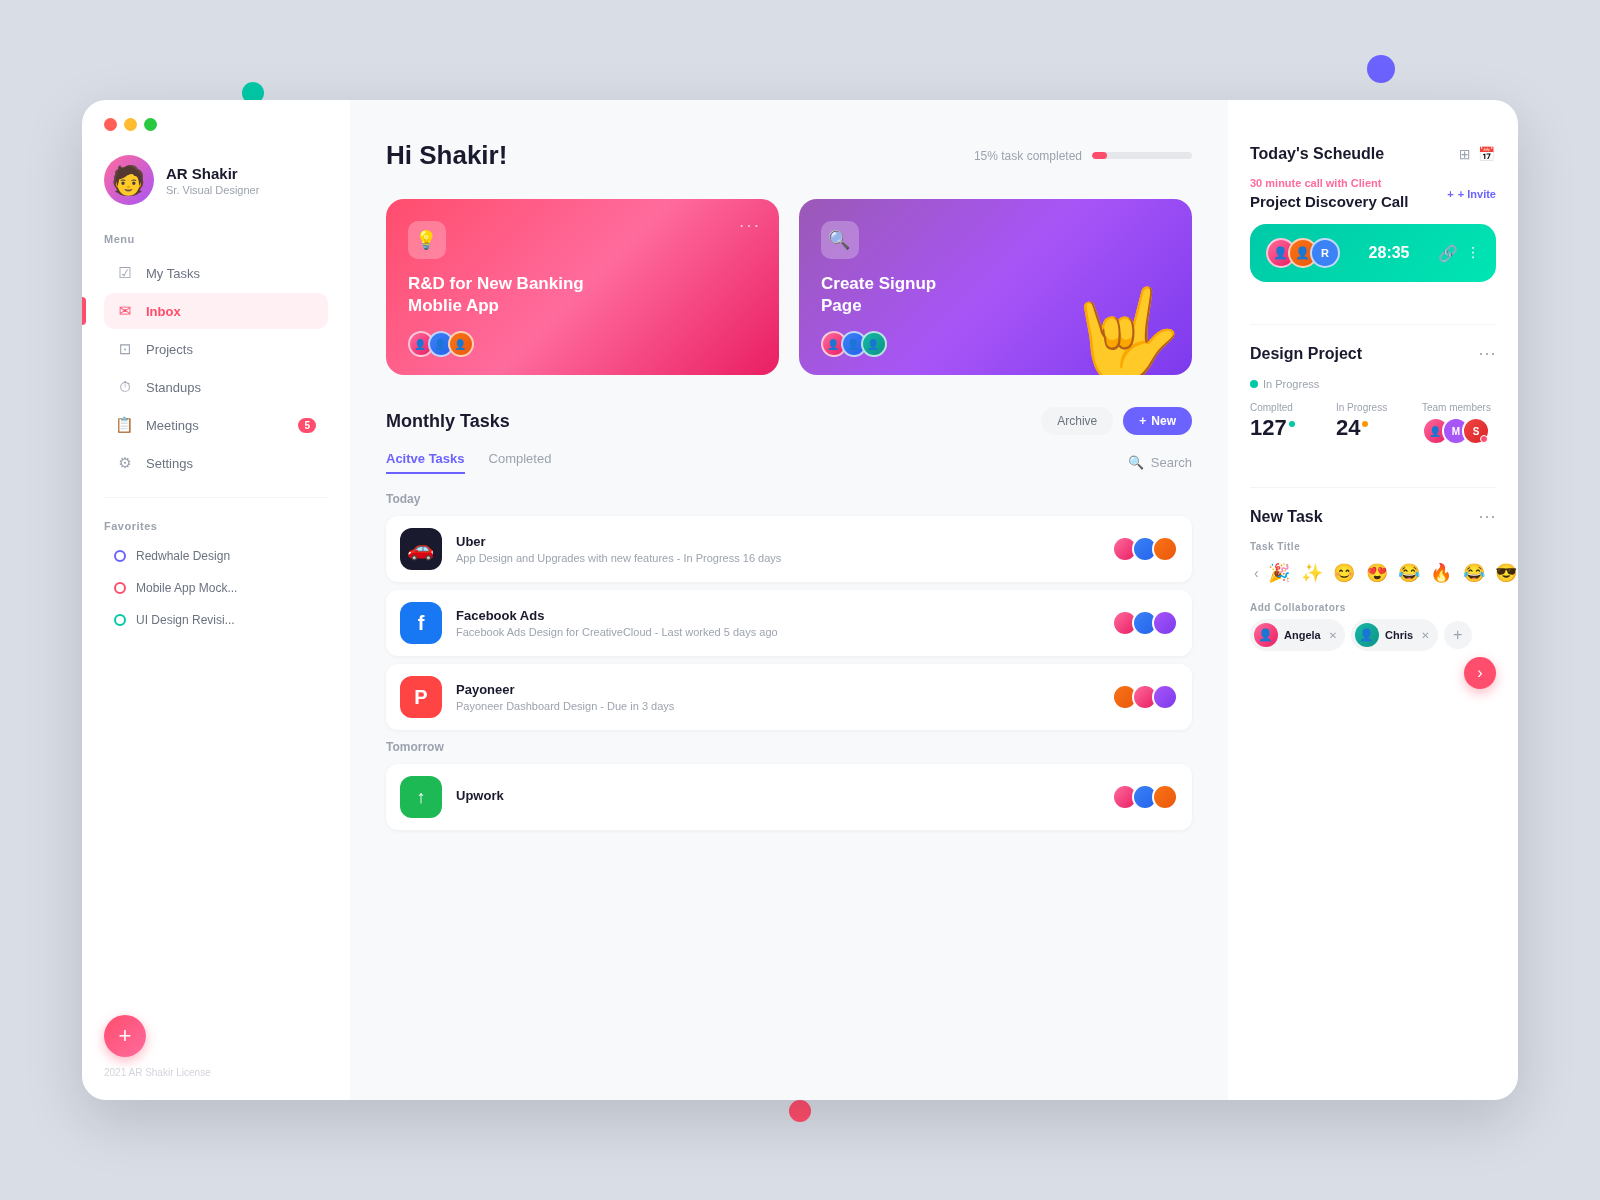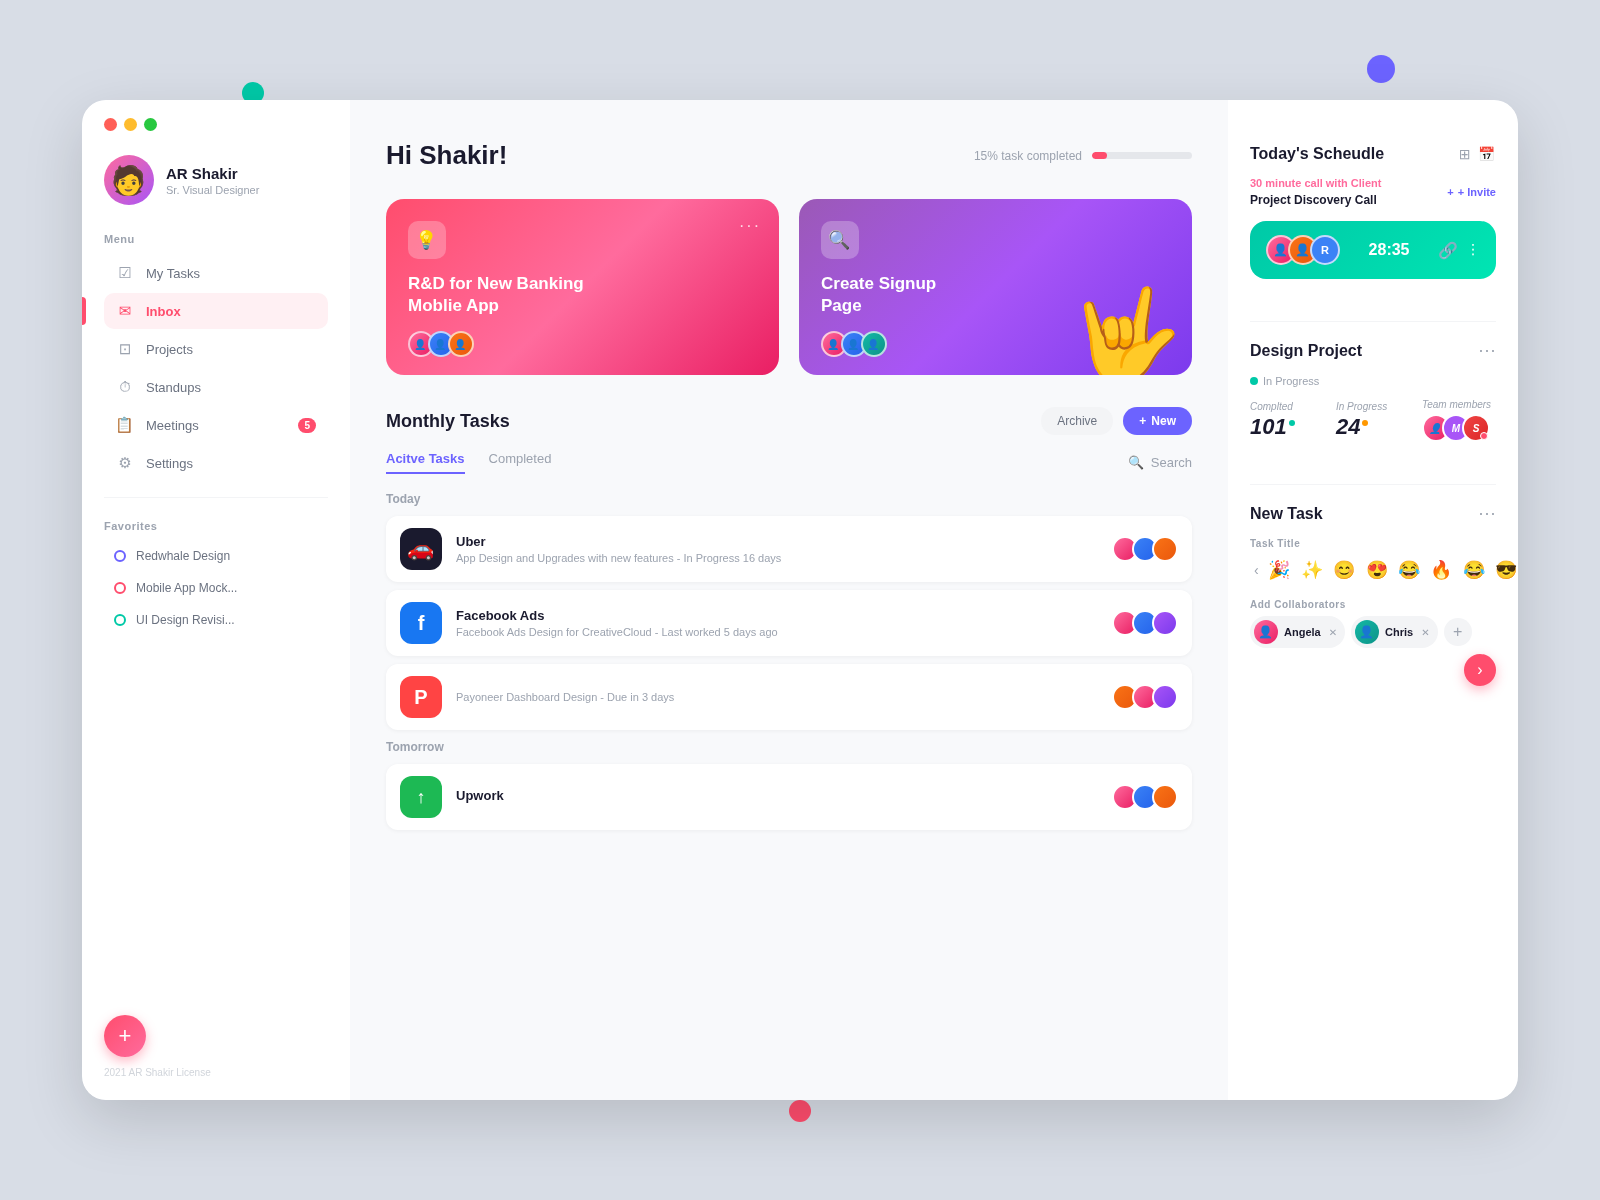--- a/index.html
+++ b/index.html
@@ -482,23 +482,24 @@
       color: #ff6b9d;
       font-weight: 600;
       margin-bottom: 4px;
     }
     .schedule-invite {
       display: flex;
       align-items: center;
       justify-content: space-between;
     }
     .schedule-title {
-      font-size: 12px;
+      font-size: 15px;
       font-weight: 700;
       color: #1a1a2e;
+      text-align: center;
     }
     .invite-btn {
       display: flex;
       align-items: center;
       gap: 4px;
       font-size: 11px;
       color: #6c63ff;
       cursor: pointer;
       font-weight: 600;
     }
@@ -554,22 +555,21 @@
       margin-bottom: 12px;
     }
     .status-dot {
       width: 8px; height: 8px;
       border-radius: 50%;
       background: #00c9a7;
     }
     .project-stats {
       display: flex;
       gap: 12px;
-      align-items: center;
-      font-style: italic;
+      align-items: flex-start;
     }
     .stat-item { flex: 1; }
     .stat-label {
       font-size: 10px;
       color: #9ca3af;
       margin-bottom: 2px;
       font-weight: 500;
     }
     .stat-value {
       font-size: 22px;
@@ -894,20 +894,21 @@
       <div class="task-assignees">
         <div class="assignee-avatar av-pink"></div>
         <div class="assignee-avatar av-blue"></div>
         <div class="assignee-avatar av-purple"></div>
       </div>
     </div>
 
     <div class="task-item">
       <div class="task-logo" style="background: #ff4444;">P</div>
       <div class="task-info">
+        <div class="task-name">Payoneer</div>
         <div class="task-desc">Payoneer Dashboard Design - Due in 3 days</div>
       </div>
       <div class="task-assignees">
         <div class="assignee-avatar av-orange"></div>
         <div class="assignee-avatar av-pink"></div>
         <div class="assignee-avatar av-purple"></div>
       </div>
     </div>
 
     <div class="task-group-label" style="margin-top:10px;">Tomorrow</div>
@@ -974,21 +975,21 @@
 
       <div class="project-status-label">
         <div class="status-dot"></div>
         <span>In Progress</span>
       </div>
 
       <div class="project-stats">
         <div class="stat-item">
           <div class="stat-label">Complted</div>
           <div class="stat-value">
-            <span>101</span><span class="stat-dot"></span>
+            <span>127</span><span class="stat-dot"></span>
           </div>
         </div>
         <div class="stat-item">
           <div class="stat-label">In Progress</div>
           <div class="stat-value">
             <span>24</span><span class="stat-dot stat-dot-orange"></span>
           </div>
         </div>
         <div class="stat-item">
           <div class="stat-label">Team members</div>

